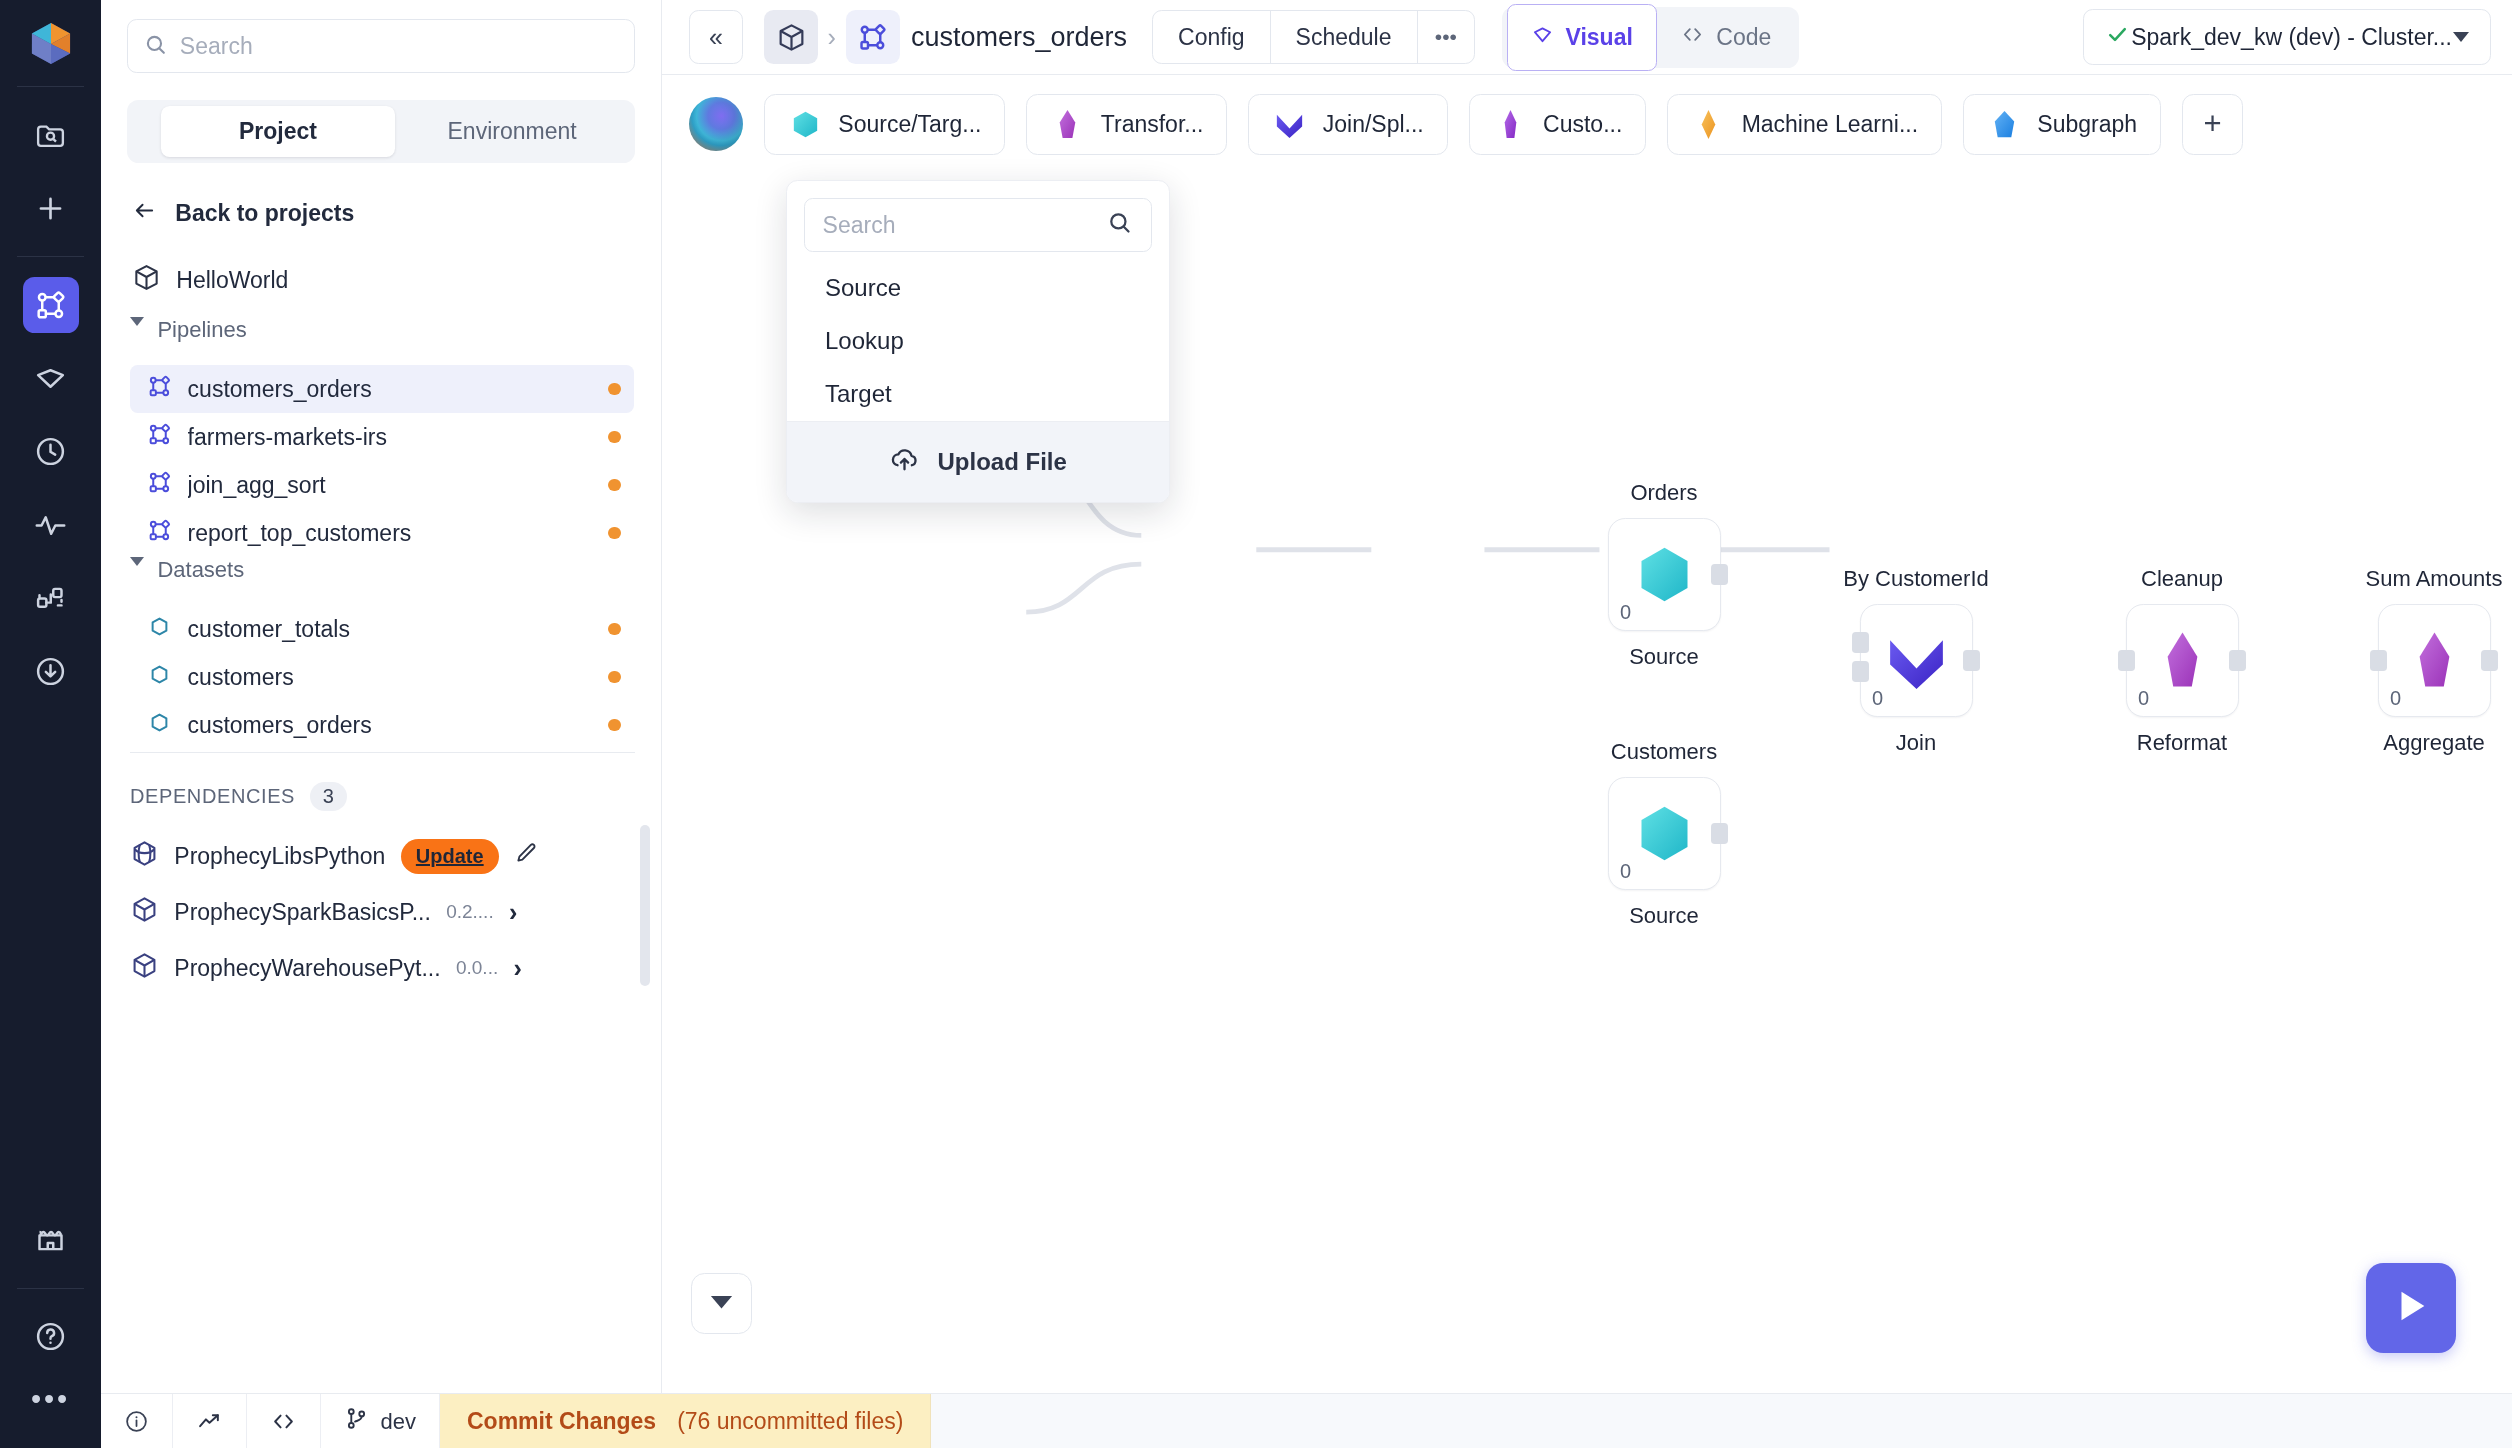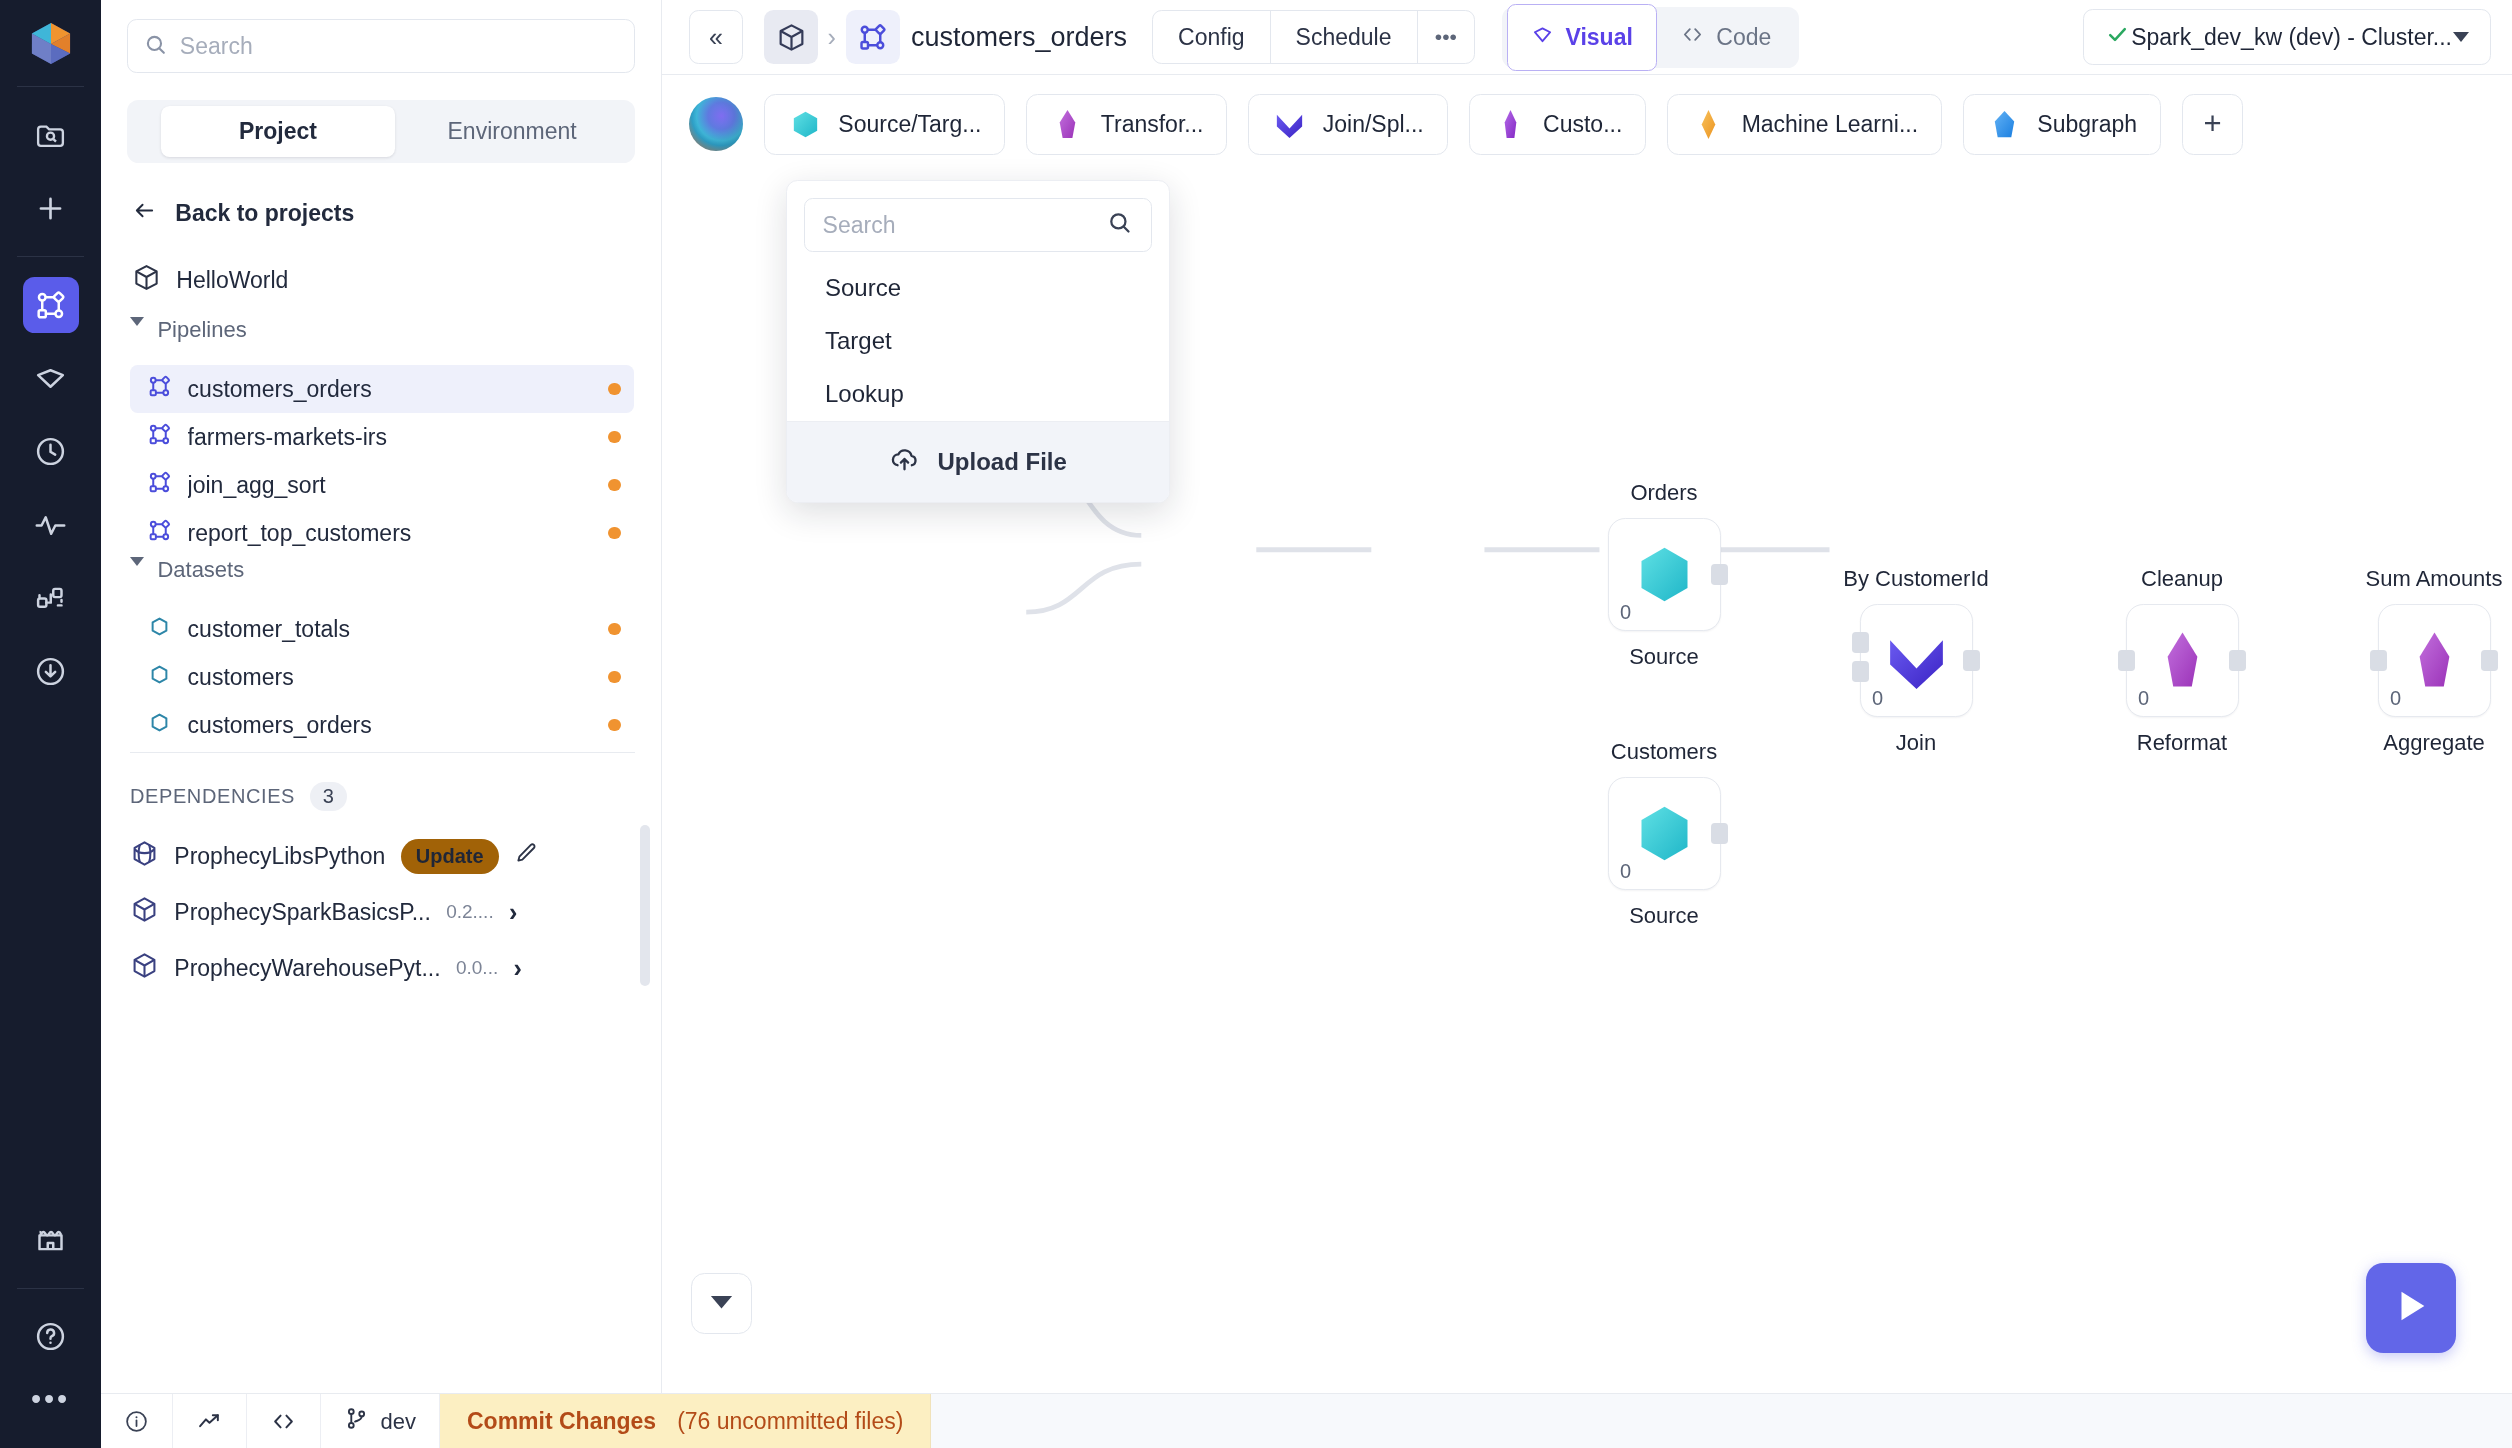--- a/index.html
+++ b/index.html
@@ -77,21 +77,21 @@
   .sb-divider { height:1px; background:#e8ebf0; margin: 13.4px 26px 0 29px; }
 
   .deps-head {
     display:flex; align-items:center; gap:15.3px; padding: 29px 26px 0 29px;
     font-size:20px; color:#5d6679; letter-spacing:0.6px;
   }
   .deps-count { background:#eef0f5; color:#3a4255; border-radius:958px; padding:2.9px 12.5px; font-size:20px; }
   .deps-list { padding: 17.3px 26px 0 29px; position:relative; }
   .dep-row { display:flex; align-items:center; gap:15.3px; height:56px; font-size:23px; color:#222a3d; }
   .dep-name { white-space:nowrap; overflow:hidden; }
-  .badge-update { background:#a16207; color:#1f2637; font-weight:600; font-size:20px; border-radius:958px; padding:5.8px 15.3px; }
+  .badge-update { background:#f97316; color:#1f2637; font-weight:600; font-size:20px; border-radius:958px; padding:5.8px 15.3px;text-decoration:underline; }
   .dep-ver { color:#7c8496; font-size:19px; }
   .chev { color:#222a3d; font-size:25px; font-weight:600; }
   .dep-scroll { position:absolute; right:11.5px; top:13.4px; width:9.6px; height:161px; border-radius:5.8px; background:#e3e6ed; }
 
   
   .main { flex:1 1 auto; position:relative; display:flex; flex-direction:column; min-width:0; background:#fff; }
   .topbar {
     height: 75px; flex: 0 0 75px; display:flex; align-items:center; gap:0;
     padding: 0 21px 0 27px; border-bottom:1px solid #e8ebf0; background:#fff;
   }
@@ -725,22 +725,22 @@
         <span>Search</span>
         <span>
           <svg width="27" height="27" viewBox="0 0 24 24" fill="none" stroke="#3a4255" stroke-width="2" stroke-linecap="round">
               <circle cx="11" cy="11" r="6.3"></circle>
               <path d="M15.8 15.8 20 20"></path>
             </svg>
         </span>
       </div>
     </div>
     <div class="dd-item">Source</div>
+    <div class="dd-item">Lookup</div>
     <div class="dd-item">Target</div>
-    <div class="dd-item">Lookup</div>
     <div class="dd-foot">
       <span>
         <svg width="31" height="31" viewBox="0 0 24 24" fill="none" stroke="#2c3346" stroke-width="1.8" stroke-linecap="round" stroke-linejoin="round">
             <path d="M6.6 17.2a4.2 4.2 0 0 1 .6-8.35 5.4 5.4 0 0 1 10.2 1.1 3.7 3.7 0 0 1 .3 7.25"></path>
             <path d="M12 20.4v-8M9.2 15.2 12 12.4l2.8 2.8"></path>
           </svg>
       </span>
       <span>Upload File</span>
     </div>
   </div>

